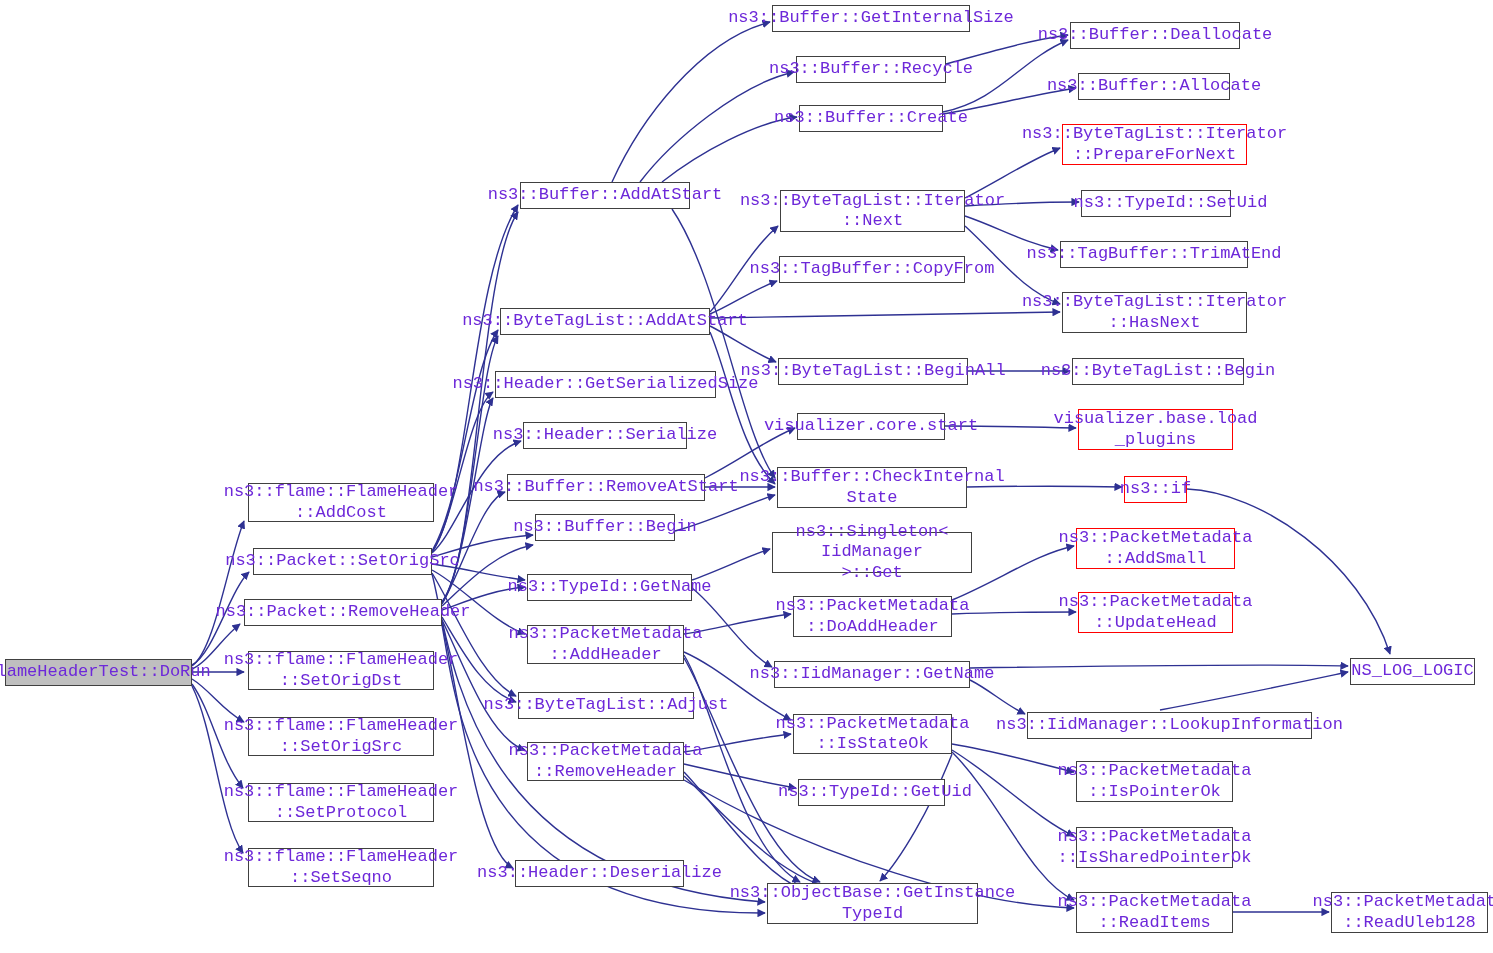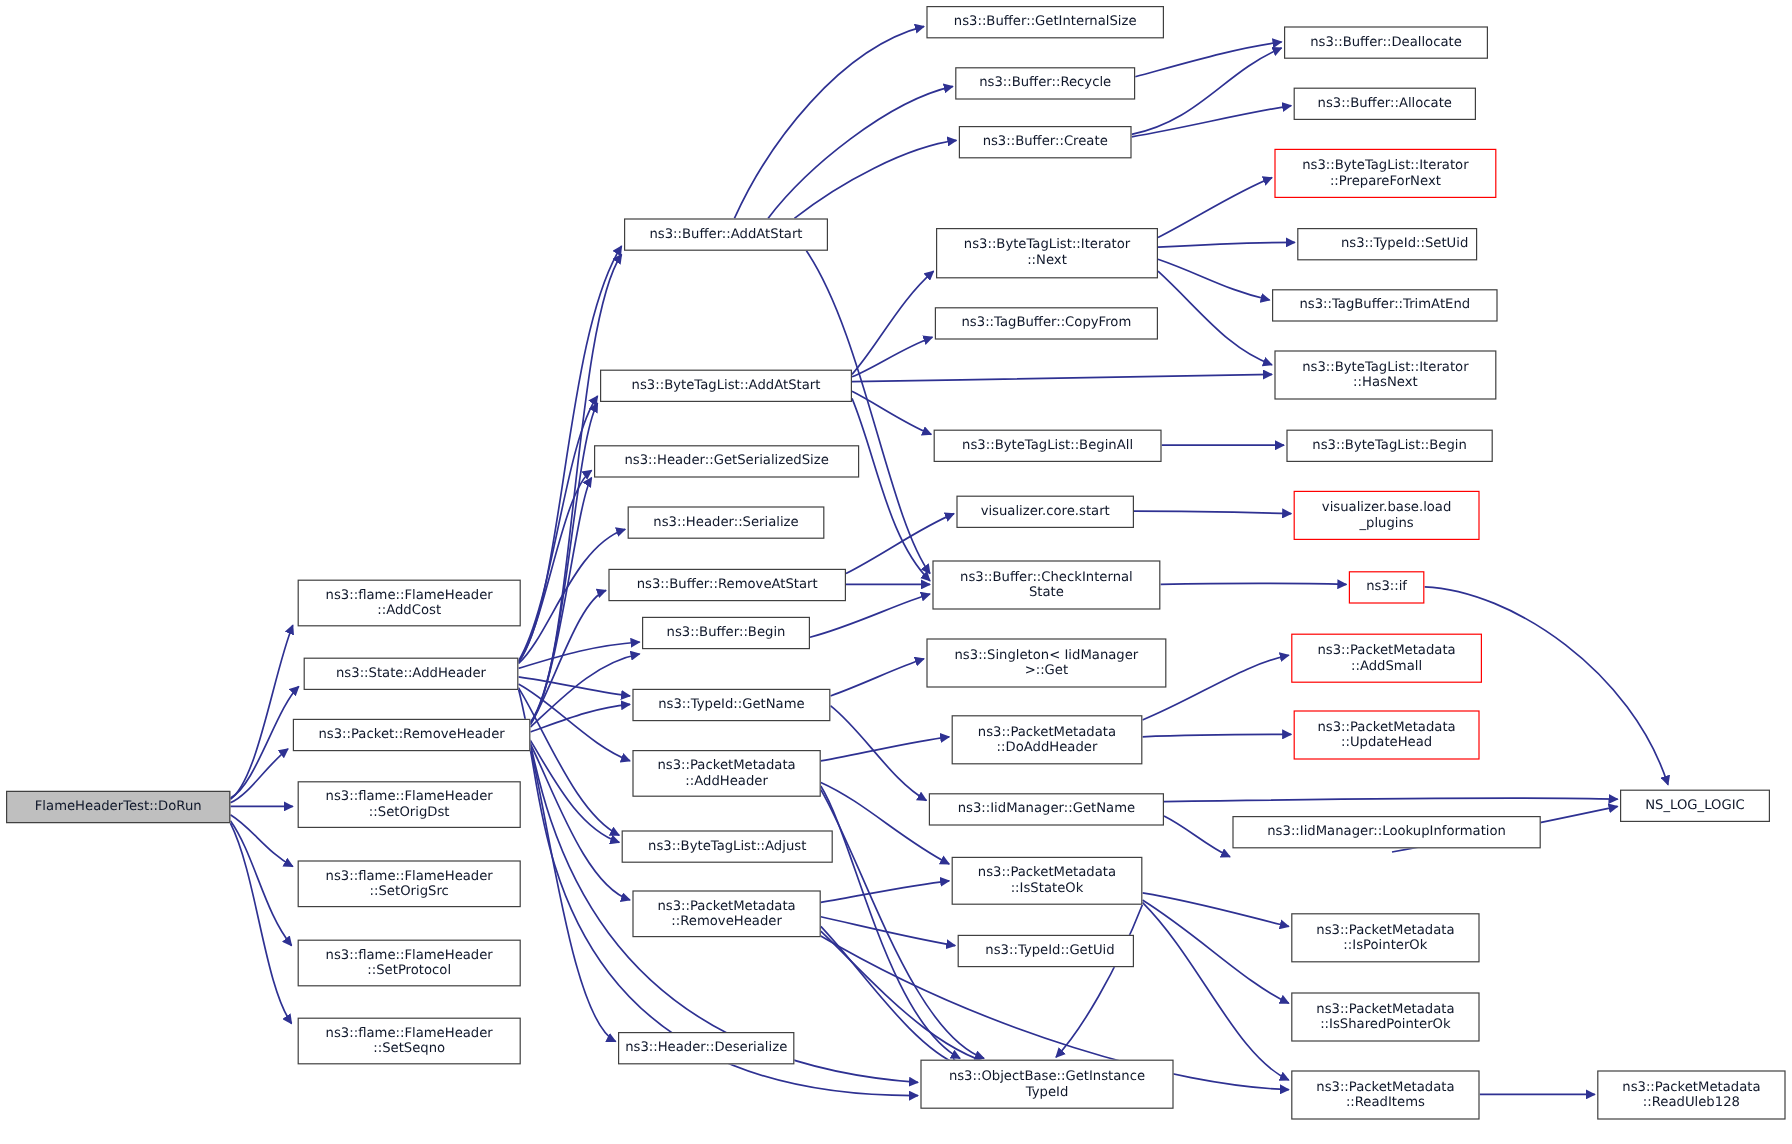--- a/index.html
+++ b/index.html
@@ -1,22 +1,22 @@
 <!DOCTYPE html>
 <html><head>
 <meta charset="utf-8">
 <style>
   html,body{margin:0;padding:0;background:#ffffff;}
   #canvas{position:relative;width:1493px;height:953px;background:#ffffff;
           font-family:"DejaVu Sans","Liberation Sans",sans-serif;overflow:hidden;}
   #edges{position:absolute;left:0;top:0;width:1493px;height:953px;}
   .node{position:absolute;box-sizing:border-box;display:flex;align-items:center;
         justify-content:center;text-align:center;background:#ffffff;
-        border:1px solid #404040;font-size:11px;color:#0f172a;line-height:1.18;
-        padding:1px 3px;white-space:pre-line;}
+        border:1px solid #404040;font-size:17px;color:#6d28d9;line-height:1.18;
+        padding:1px 3px;white-space:pre-line;font-family:Liberation Mono, monospace;}
   .node.red{border:1px solid #ff0000;}
   .node.root{background:#bfbfbf;border:1px solid #404040;}
 </style>
 </head>
 <body>
 
 <div id="canvas">
   <svg id="edges" viewBox="0 0 1493 953">
     <defs>
       <marker id="arrow" viewBox="0 0 10 10" refX="9" refY="5" markerWidth="6" markerHeight="6" orient="auto-start-reverse">
@@ -93,21 +93,21 @@
         <path d="M952,750 C1000,780 1036,818 1074,836" marker-end="url(#arrow)"></path>
         <path d="M952,752 C1000,800 1030,880 1074,900" marker-end="url(#arrow)"></path>
         <path d="M952,754 C930,810 900,860 880,881" marker-end="url(#arrow)"></path>
         <path d="M1233,912 C1270,912 1300,912 1329,912" marker-end="url(#arrow)"></path>
       </g>
   </svg>
   <div id="node-layer">
       <div class="node root" style="left: 5px; top: 659px; width: 187px; height: 27px;">FlameHeaderTest::DoRun</div>
       <div class="node" style="left: 248px; top: 483px; width: 186px; height: 39px;">ns3::flame::FlameHeader
 ::AddCost</div>
-      <div class="node" style="left: 253px; top: 548px; width: 179px; height: 27px;">ns3::State::AddHeader</div>
+      <div class="node" style="left: 253px; top: 548px; width: 179px; height: 27px;">ns3::Packet::SetOrigSrc</div>
       <div class="node" style="left: 244px; top: 599px; width: 198px; height: 27px;">ns3::Packet::RemoveHeader</div>
       <div class="node" style="left: 248px; top: 651px; width: 186px; height: 39px;">ns3::flame::FlameHeader
 ::SetOrigDst</div>
       <div class="node" style="left: 248px; top: 717px; width: 186px; height: 39px;">ns3::flame::FlameHeader
 ::SetOrigSrc</div>
       <div class="node" style="left: 248px; top: 783px; width: 186px; height: 39px;">ns3::flame::FlameHeader
 ::SetProtocol</div>
       <div class="node" style="left: 248px; top: 848px; width: 186px; height: 39px;">ns3::flame::FlameHeader
 ::SetSeqno</div>
       <div class="node" style="left: 520px; top: 182px; width: 170px; height: 27px;">ns3::Buffer::AddAtStart</div>
@@ -115,21 +115,21 @@
       <div class="node" style="left: 495px; top: 371px; width: 221px; height: 27px;">ns3::Header::GetSerializedSize</div>
       <div class="node" style="left: 523px; top: 422px; width: 164px; height: 27px;">ns3::Header::Serialize</div>
       <div class="node" style="left: 507px; top: 474px; width: 198px; height: 27px;">ns3::Buffer::RemoveAtStart</div>
       <div class="node" style="left: 535px; top: 514px; width: 140px; height: 27px;">ns3::Buffer::Begin</div>
       <div class="node" style="left: 527px; top: 574px; width: 165px; height: 27px;">ns3::TypeId::GetName</div>
       <div class="node" style="left: 527px; top: 625px; width: 157px; height: 39px;">ns3::PacketMetadata
 ::AddHeader</div>
       <div class="node" style="left: 518px; top: 692px; width: 176px; height: 27px;">ns3::ByteTagList::Adjust</div>
       <div class="node" style="left: 527px; top: 742px; width: 157px; height: 39px;">ns3::PacketMetadata
 ::RemoveHeader</div>
-      <div class="node" style="left: 515px; top: 860px; width: 147px; height: 27px;">ns3::Header::Deserialize</div>
+      <div class="node" style="left: 515px; top: 860px; width: 169px; height: 27px;">ns3::Header::Deserialize</div>
       <div class="node" style="left: 772px; top: 5px; width: 198px; height: 27px;">ns3::Buffer::GetInternalSize</div>
       <div class="node" style="left: 796px; top: 56px; width: 150px; height: 27px;">ns3::Buffer::Recycle</div>
       <div class="node" style="left: 799px; top: 105px; width: 144px; height: 27px;">ns3::Buffer::Create</div>
       <div class="node" style="left: 780px; top: 190px; width: 185px; height: 42px;">ns3::ByteTagList::Iterator
 ::Next</div>
       <div class="node" style="left: 779px; top: 256px; width: 186px; height: 27px;">ns3::TagBuffer::CopyFrom</div>
       <div class="node" style="left: 778px; top: 358px; width: 190px; height: 27px;">ns3::ByteTagList::BeginAll</div>
       <div class="node" style="left: 797px; top: 413px; width: 148px; height: 27px;">visualizer.core.start</div>
       <div class="node" style="left: 777px; top: 467px; width: 190px; height: 41px;">ns3::Buffer::CheckInternal
 State</div>
@@ -153,21 +153,21 @@
 ::HasNext</div>
       <div class="node" style="left: 1072px; top: 358px; width: 172px; height: 27px;">ns3::ByteTagList::Begin</div>
       <div class="node red" style="left: 1078px; top: 409px; width: 155px; height: 41px;">visualizer.base.load
 _plugins</div>
       <div class="node red" style="left: 1124px; top: 476px; width: 63px; height: 27px;">ns3::if</div>
       <div class="node red" style="left: 1076px; top: 528px; width: 159px; height: 41px;">ns3::PacketMetadata
 ::AddSmall</div>
       <div class="node red" style="left: 1078px; top: 592px; width: 155px; height: 41px;">ns3::PacketMetadata
 ::UpdateHead</div>
       <div class="node" style="left: 1350px; top: 658px; width: 125px; height: 27px;">NS_LOG_LOGIC</div>
-      <div class="node" style="left: 1027px; top: 680px; width: 257px; height: 27px;">ns3::IidManager::LookupInformation</div>
+      <div class="node" style="left: 1027px; top: 712px; width: 285px; height: 27px;">ns3::IidManager::LookupInformation</div>
       <div class="node" style="left: 1076px; top: 761px; width: 157px; height: 41px;">ns3::PacketMetadata
 ::IsPointerOk</div>
       <div class="node" style="left: 1076px; top: 827px; width: 157px; height: 41px;">ns3::PacketMetadata
 ::IsSharedPointerOk</div>
       <div class="node" style="left: 1076px; top: 892px; width: 157px; height: 41px;">ns3::PacketMetadata
 ::ReadItems</div>
       <div class="node" style="left: 1331px; top: 892px; width: 157px; height: 41px;">ns3::PacketMetadata
 ::ReadUleb128</div>
     </div>
 </div>

